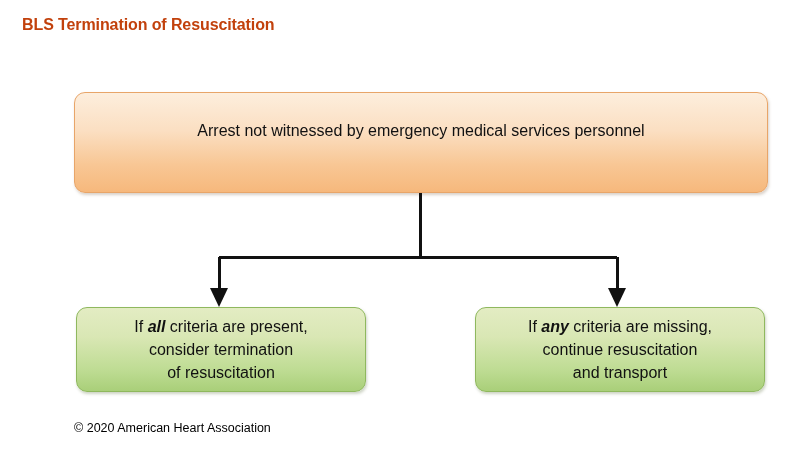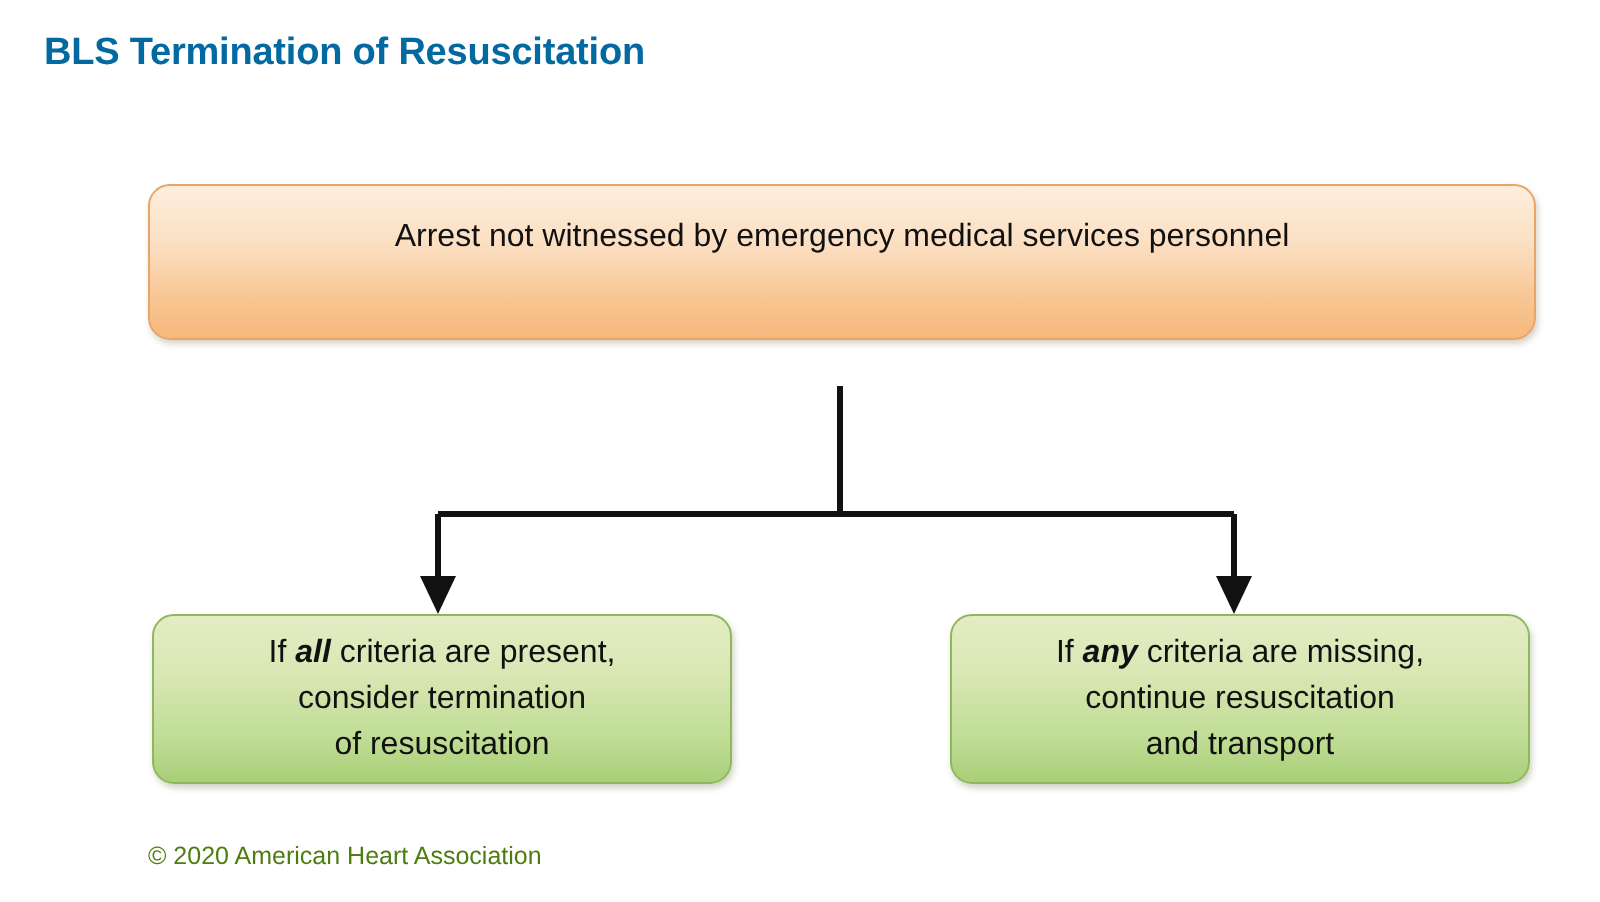--- a/index.html
+++ b/index.html
@@ -17,44 +17,44 @@
     height: 451px;
     background: #ffffff;
     overflow: hidden;
   }
 
   
   .title {
     position: absolute;
     left: 22px;
     top: 16px;
-    font-size: 19px;
+    font-size: 16px;
     font-weight: bold;
-    color: #0369a1;
+    color: #c2410c;
     letter-spacing: -0.1px;
     white-space: nowrap;
   }
 
   
   .node {
     position: absolute;
     box-sizing: border-box;
     display: flex;
     align-items: center;
     justify-content: center;
     text-align: center;
     border-radius: 11px;
     color: #111111;
   }
 
   .node-criteria {
     left: 74px;
     top: 92px;
     width: 694px;
-    height: 78px;
+    height: 101px;
     border: 1px solid #e8a569;
     background: linear-gradient(to bottom, #fdeedd 0%, #fbdfc2 38%, #f8c795 72%, #f6b87c 100%);
     box-shadow: 1px 2px 3px rgba(120, 90, 60, 0.28);
   }
 
   .node-outcome {
     top: 307px;
     width: 290px;
     height: 85px;
     border: 1px solid #8fb85e;
@@ -87,21 +87,21 @@
     height: 451px;
     pointer-events: none;
   }
 
   
   .copyright {
     position: absolute;
     left: 74px;
     top: 421px;
     font-size: 12.5px;
-    color: #4d7c0f;
+    color: #000000;
     white-space: nowrap;
   }
 </style>
 </head>
 <body>
 
 <div id="canvas">
 
   <div class="title">BLS Termination of Resuscitation</div>
 

